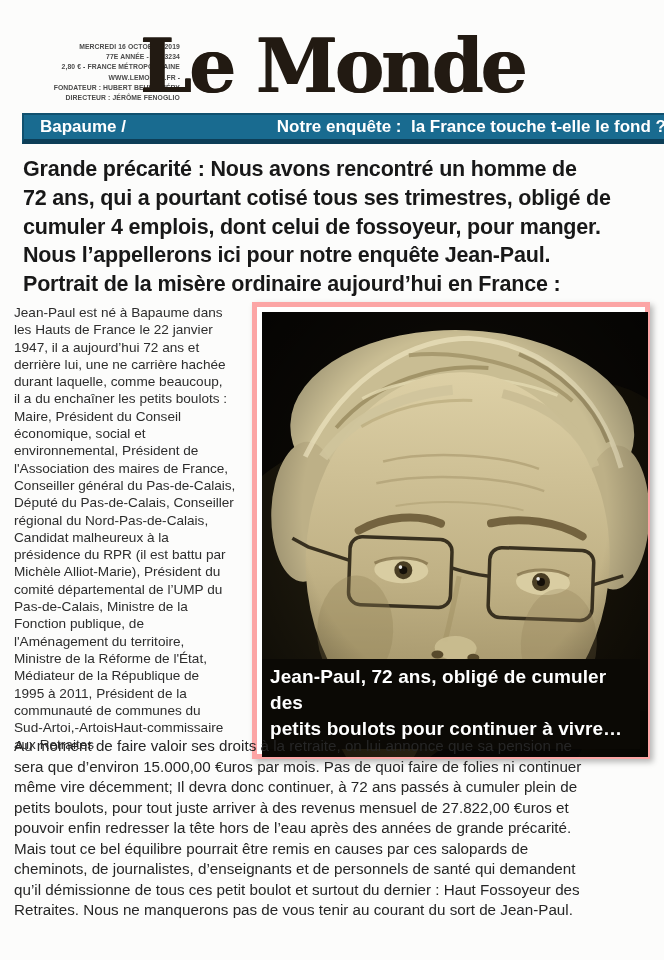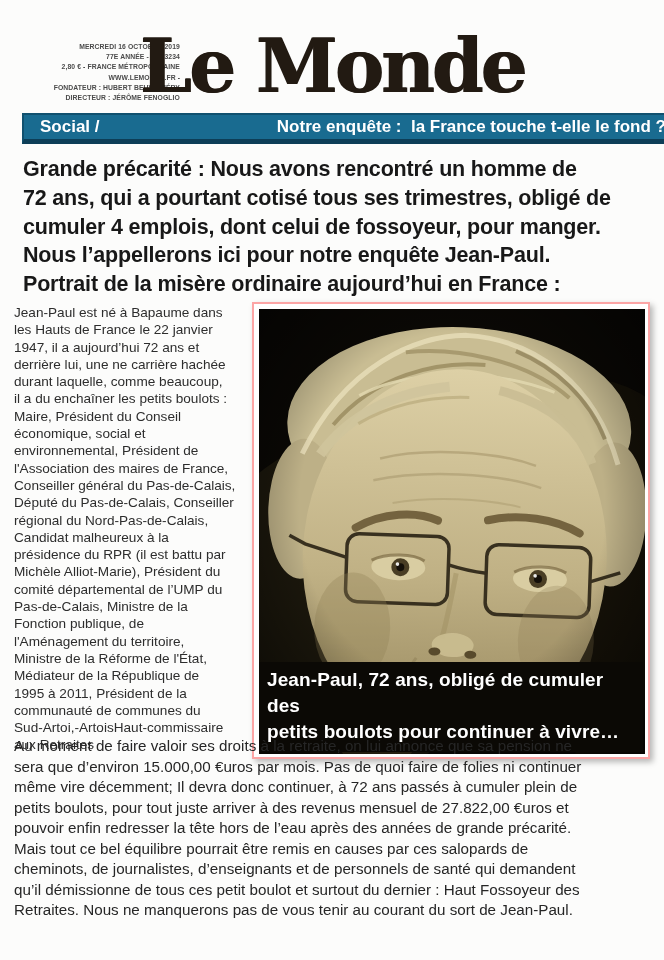--- a/index.html
+++ b/index.html
@@ -54,21 +54,21 @@
     display:flex;gap:0;
   }
   .column{
     flex:1;margin:0;padding-top:2px;
     font-size:13.6px;line-height:17.3px;color:#2d2d2d;
     white-space:pre-line;overflow:hidden;
   }
   .column .italic{}
   .photo-figure{
     position:relative;margin:0;width:398px;height:457px;flex:0 0 auto;
-    background:#ffffff;border:2px solid #fca5a5;
+    background:#ffffff;border:5px solid #fca5a5;
     box-sizing:border-box;padding:5px;
     box-shadow:3px 3px 6px rgba(0,0,0,.28);
   }
   .photo-figure svg{display:block;}
   .photo-caption{
     position:absolute;left:5px;right:5px;bottom:5px;
     background:#0b0905;
     color:#ffffff;font-weight:bold;
     font-size:19px;line-height:26px;
     padding:5px 8px 7px 8px;
@@ -94,21 +94,21 @@
       <div>77E ANNÉE - N° 23234</div>
       <div>2,80 € - FRANCE MÉTROPOLITAINE</div>
       <div>WWW.LEMONDE.FR -</div>
       <div>FONDATEUR : HUBERT BEUVE-MÉRY</div>
       <div>DIRECTEUR : JÉRÔME FENOGLIO</div>
     </div>
     <div class="logo">Le Monde</div>
   </header>
 
   <div class="banner">
-    <span class="banner-left">Social /</span>
+    <span class="banner-left">Bapaume /</span>
     <span class="banner-right">Notre enquête :  la France touche t-elle le fond ?</span>
   </div>
 
   <h1 class="lede">Grande précarité : Nous avons rencontré un homme de
 72 ans, qui a pourtant cotisé tous ses trimestres, obligé de
 cumuler 4 emplois, dont celui de fossoyeur, pour manger.
 Nous l’appellerons ici pour notre enquête Jean-Paul.
 Portrait de la misère ordinaire aujourd’hui en France :</h1>
 
   <div class="main-row">

